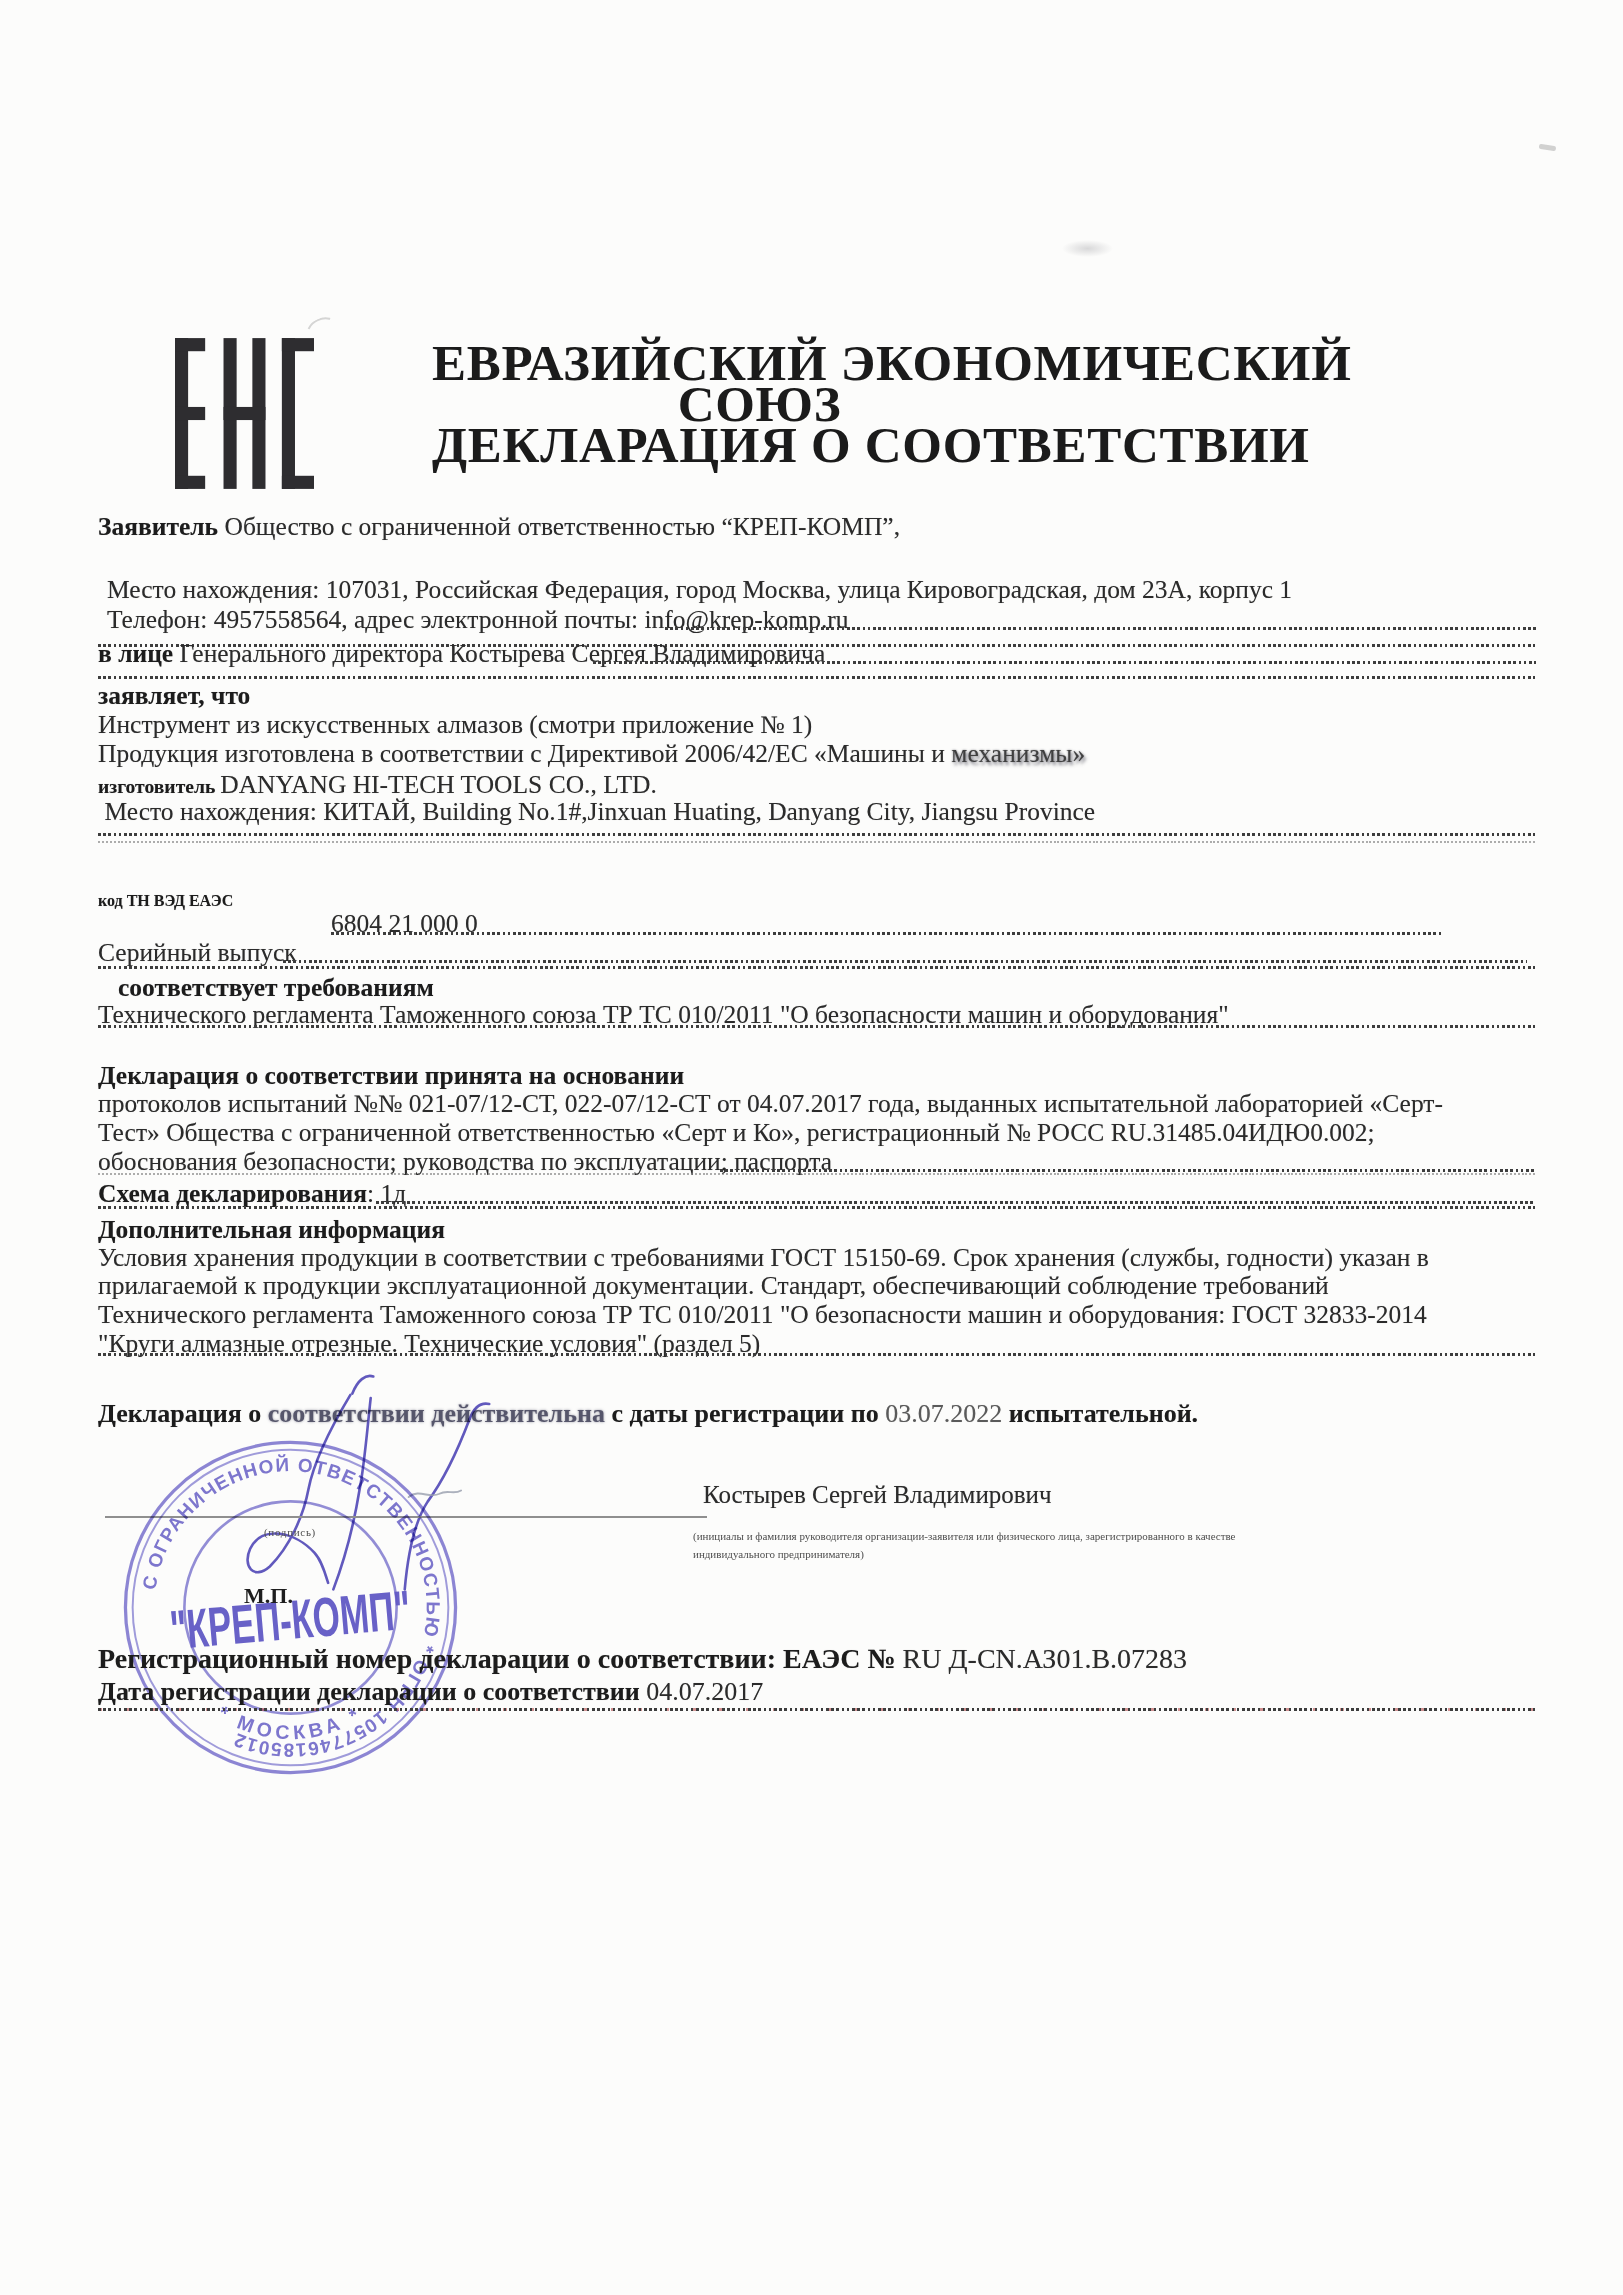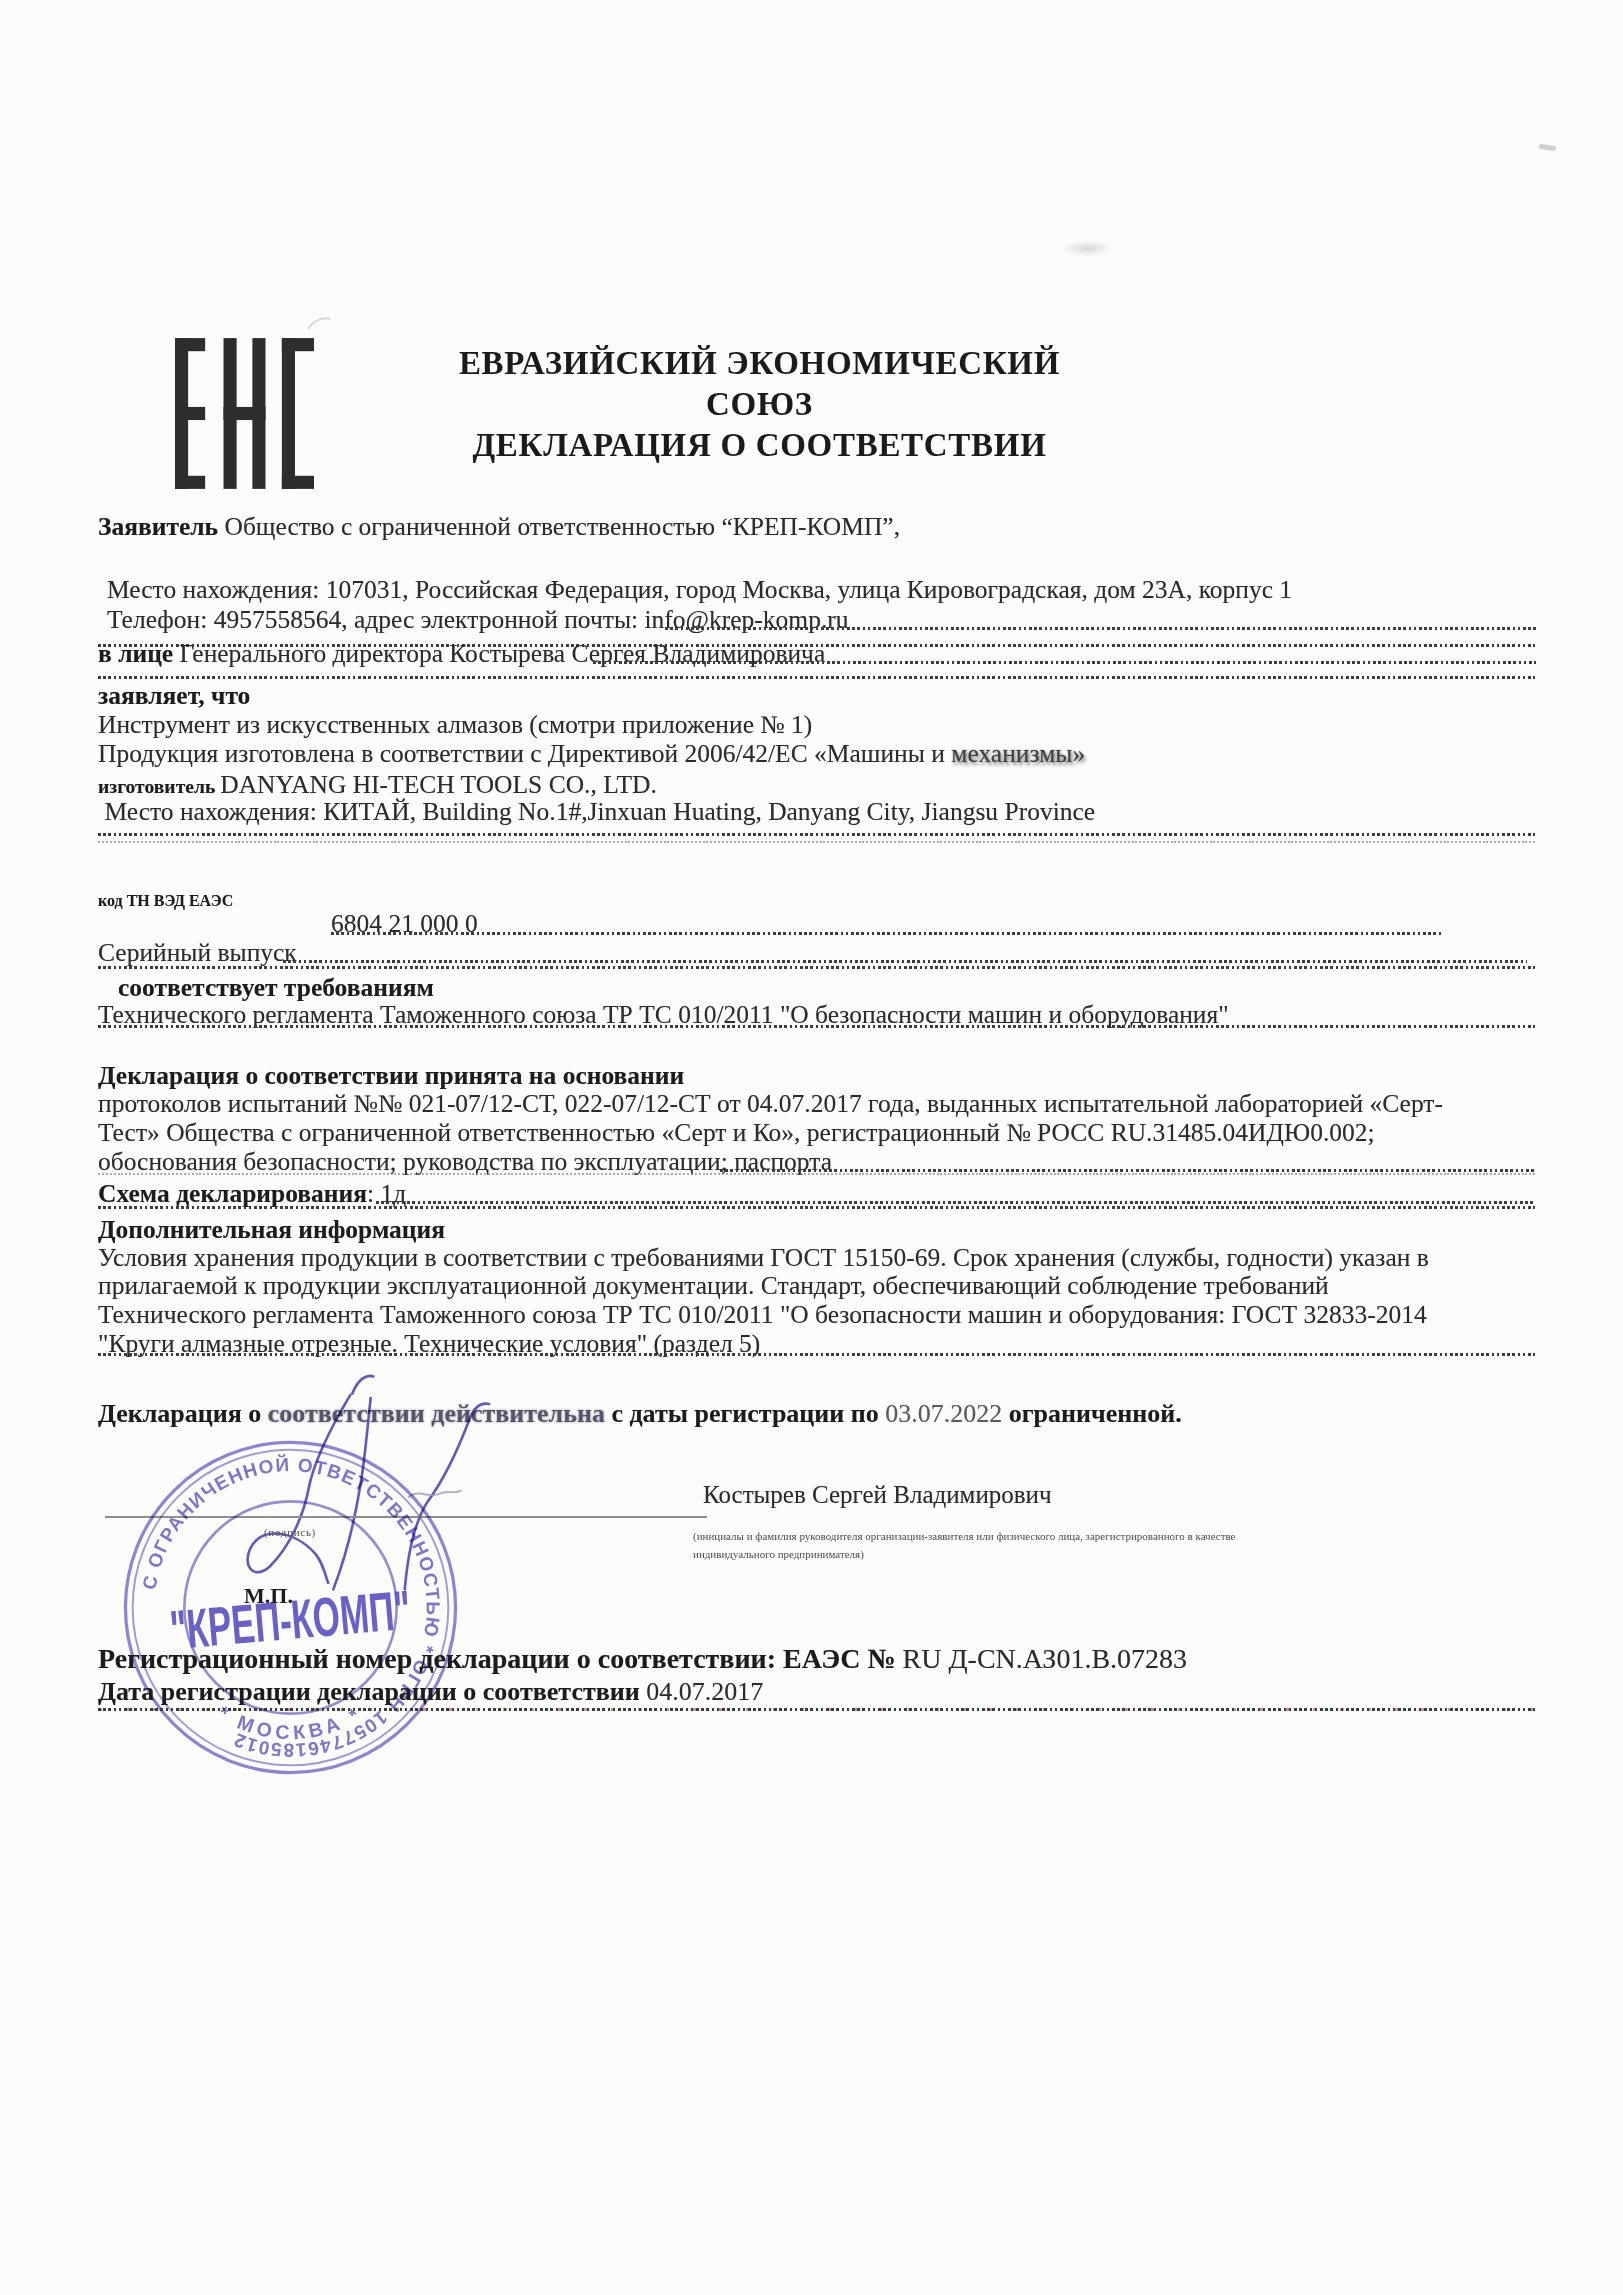--- a/index.html
+++ b/index.html
@@ -14,21 +14,21 @@
   .t{position:absolute;font-size:25.5px;line-height:1.15;white-space:pre;color:#2b2b2b;
      text-shadow:0 0 0.7px rgba(50,50,50,.35);}
   .b{font-weight:bold;color:#1c1c1c;}
   .sm{font-size:19.6px;}
   .lt{font-weight:normal;color:#5a5a5a;}
   .faded{color:#56566b;text-shadow:0 0 2.6px rgba(90,90,110,.65);}
   .smudge{color:#3f3f3f;text-shadow:2px 2.6px 3.3px rgba(110,110,120,.85),0 0 2px rgba(80,80,90,.7);}
   .tiny{font-size:11px;color:#4e4e4e;text-shadow:none;line-height:17.7px;}
   .title{
     position:absolute;left:432px;top:343px;width:655px;
-    text-align:center;font-weight:bold;font-size:33px;line-height:41px;
+    text-align:center;font-weight:bold;font-size:51px;line-height:41px;
     letter-spacing:0.7px;color:#1b1b1b;white-space:nowrap;
   }
   .dots{position:absolute;height:2.6px;
     background-image:repeating-linear-gradient(90deg,#3d3d3d 0 2.6px,transparent 2.6px 5.2px);}
   .dots.light{height:2px;opacity:.55;
     background-image:repeating-linear-gradient(90deg,#6b6b6b 0 2px,transparent 2px 3.9px);}
   .dots.red{background-image:
     repeating-linear-gradient(90deg,#3d3d3d 0 2.6px,transparent 2.6px 5.2px),
     repeating-linear-gradient(90deg,rgba(173,60,60,.55) 0 3.9px,transparent 3.9px 27px);}
   .sigline{position:absolute;left:105px;top:1516px;width:602px;height:2px;background:#8f8f8f;}
@@ -116,21 +116,21 @@
   <div class="dots" style="left:376px;top:1201px;width:1159px;"></div>
   <div class="dots" style="left:98px;top:1206px;width:1437px;"></div>
 
   <div class="t b" style="left:98px;top:1215px;">Дополнительная информация</div>
   <div class="t" style="left:98px;top:1243px;">Условия хранения продукции в соответствии с требованиями ГОСТ 15150-69. Срок хранения (службы, годности) указан в</div>
   <div class="t" style="left:98px;top:1271px;">прилагаемой к продукции эксплуатационной документации. Стандарт, обеспечивающий соблюдение требований</div>
   <div class="t" style="left:98px;top:1300px;">Технического регламента Таможенного союза ТР ТС 010/2011 "О безопасности машин и оборудования: ГОСТ 32833-2014</div>
   <div class="t" style="left:98px;top:1329px;">"Круги алмазные отрезные. Технические условия" (раздел 5)</div>
   <div class="dots" style="left:98px;top:1353px;width:1437px;"></div>
 
-  <div class="t" style="left:98px;top:1399px;font-size:26px;"><span class="b">Декларация о </span><span class="b faded">соответствии действительна</span><span class="b"> с даты регистрации по </span><span class="lt">03.07.2022</span><span class="b"> ограниченной.</span></div>
+  <div class="t" style="left:98px;top:1399px;font-size:26px;"><span class="b">Декларация о </span><span class="b faded">соответствии действительна</span><span class="b"> с даты регистрации по </span><span class="lt">03.07.2022</span><span class="b"> испытательной.</span></div>
 
   <svg class="sig-wrap" viewBox="0 0 560 400">
     <g fill="none" stroke="#4d44b8" stroke-width="4" stroke-linecap="round" opacity="0.88">
       <path d="M 205,70 C 175,120 150,168 141,214 C 133,256 112,302 82,332 C 57,354 40,331 52,305 C 70,267 122,280 150,311 C 161,323 166,341 171,357"></path>
       <path d="M 236,75 C 230,130 226,180 219,215 C 210,270 196,322 179,367"></path>
       <path d="M 387,107 C 370,152 346,202 323,233 C 300,268 292,321 288,367"></path>
       <path d="M 387,107 C 393,91 403,81 417,84"></path>
       <path d="M 208,68 C 216,48 228,38 240,42"></path>
     </g>
     <path d="M 294,226 C 310,213 326,229 341,221 C 353,214 363,223 374,216" fill="none" stroke="#9aa0b0" stroke-width="3" stroke-linecap="round" opacity="0.8"></path>

